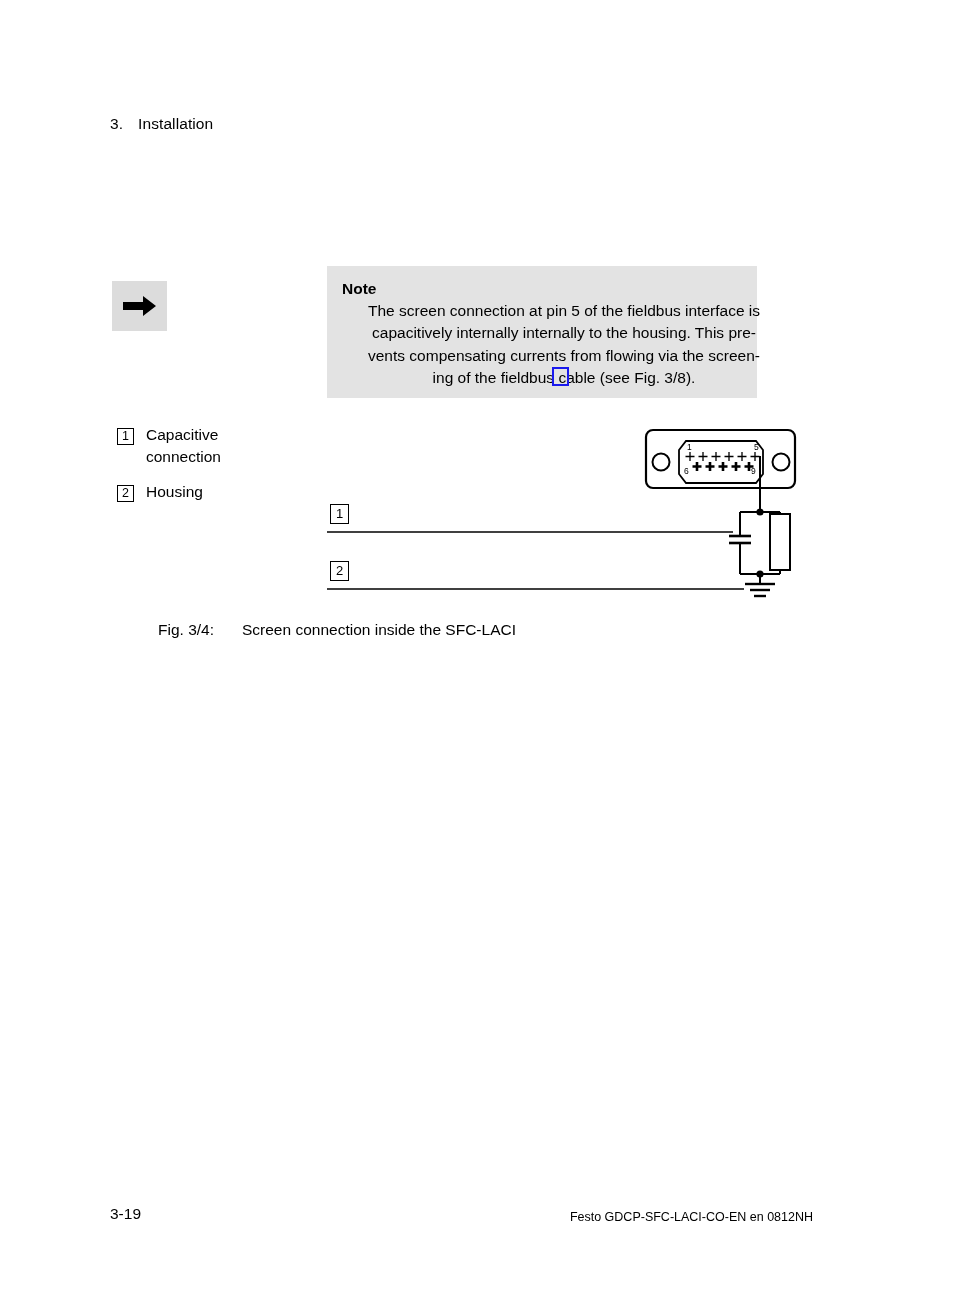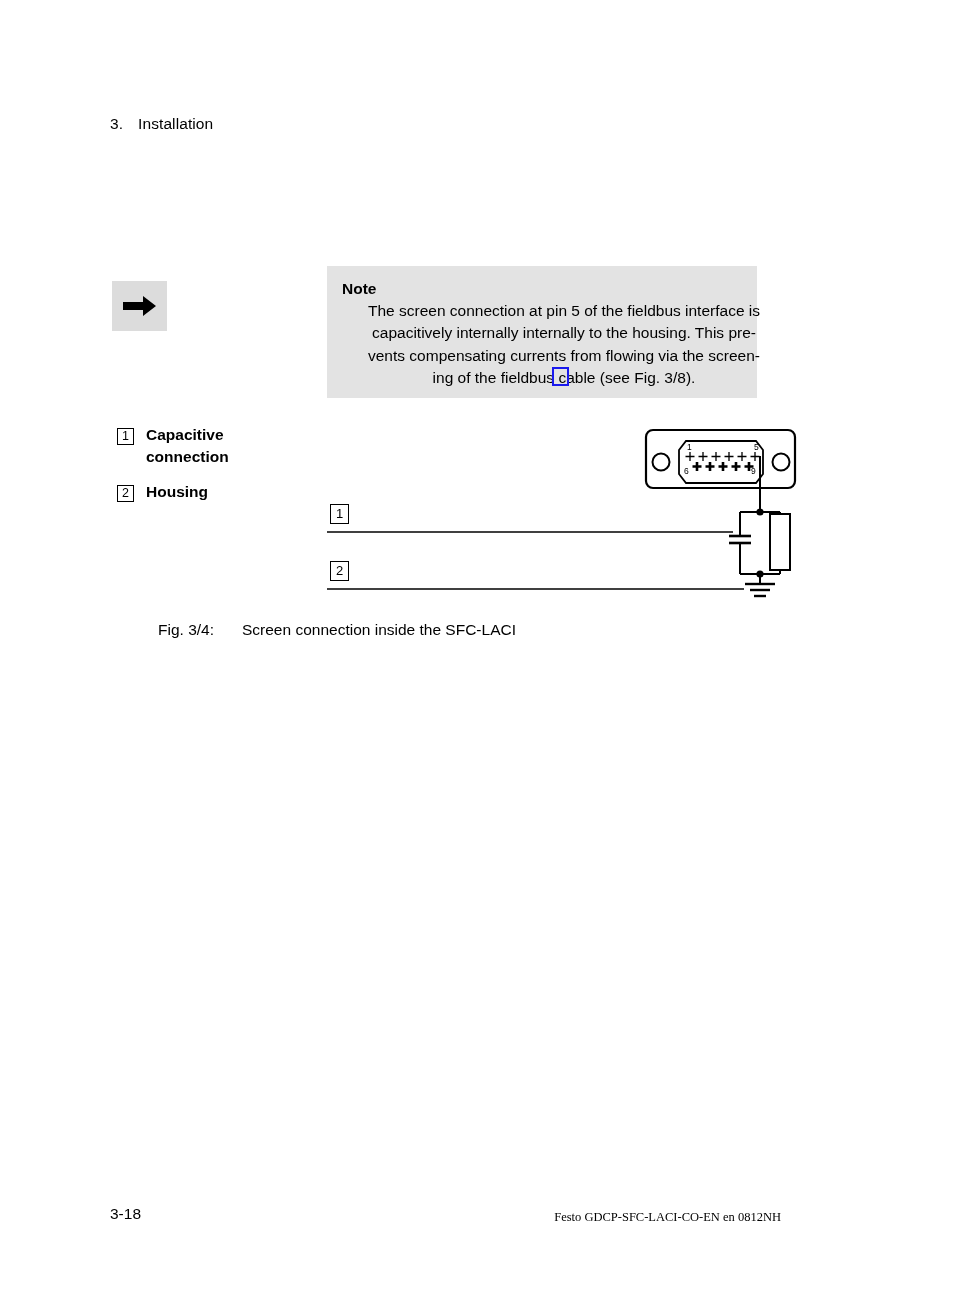--- a/index.html
+++ b/index.html
@@ -95,21 +95,20 @@
     line-height: 15px;
     text-align: center;
     flex: 0 0 auto;
     margin-top: 4px;
     background: #fff;
   }
   .legend-text {
     margin-left: 12px;
     font-size: 15.5px;
     line-height: 21.5px;
-    font-weight: bold;
   }
   .legend-text .ln { display: block; white-space: nowrap; }
 
   
   .figure { position: absolute; left: 0; top: 0; width: 954px; height: 1306px;
             pointer-events: none; }
 
   .fig-callout {
     position: absolute;
     width: 19px;
@@ -137,25 +136,24 @@
 
   
   .footer-left {
     position: absolute;
     left: 110px;
     top: 1205px;
     font-size: 15.5px;
   }
   .footer-right {
     position: absolute;
-    right: 173px;
+    right: 141px;
     top: 1210px;
     font-size: 12.5px;
     white-space: nowrap;
-    font-family: Liberation Serif, serif;
   }
 </style>
 </head>
 <body>
 
 <div class="page">
 
   <div class="chapter-head">
     <span class="num">3.</span><span>Installation</span>
   </div>
@@ -256,16 +254,16 @@
     <path d="M327 589 H744" fill="none" stroke="#000000" stroke-width="1.6"></path>
   </svg>
 
   <div class="fig-callout c1">1</div>
   <div class="fig-callout c2">2</div>
 
   <div class="fig-caption">
     <span class="lbl">Fig. 3/4:</span><span>Screen connection inside the SFC-LACI</span>
   </div>
 
-  <div class="footer-left">3-18</div>
+  <div class="footer-left">3-19</div>
   <div class="footer-right">Festo  GDCP-SFC-LACI-CO-EN  en 0812NH</div>
 
 </div>
 
 </body></html>

